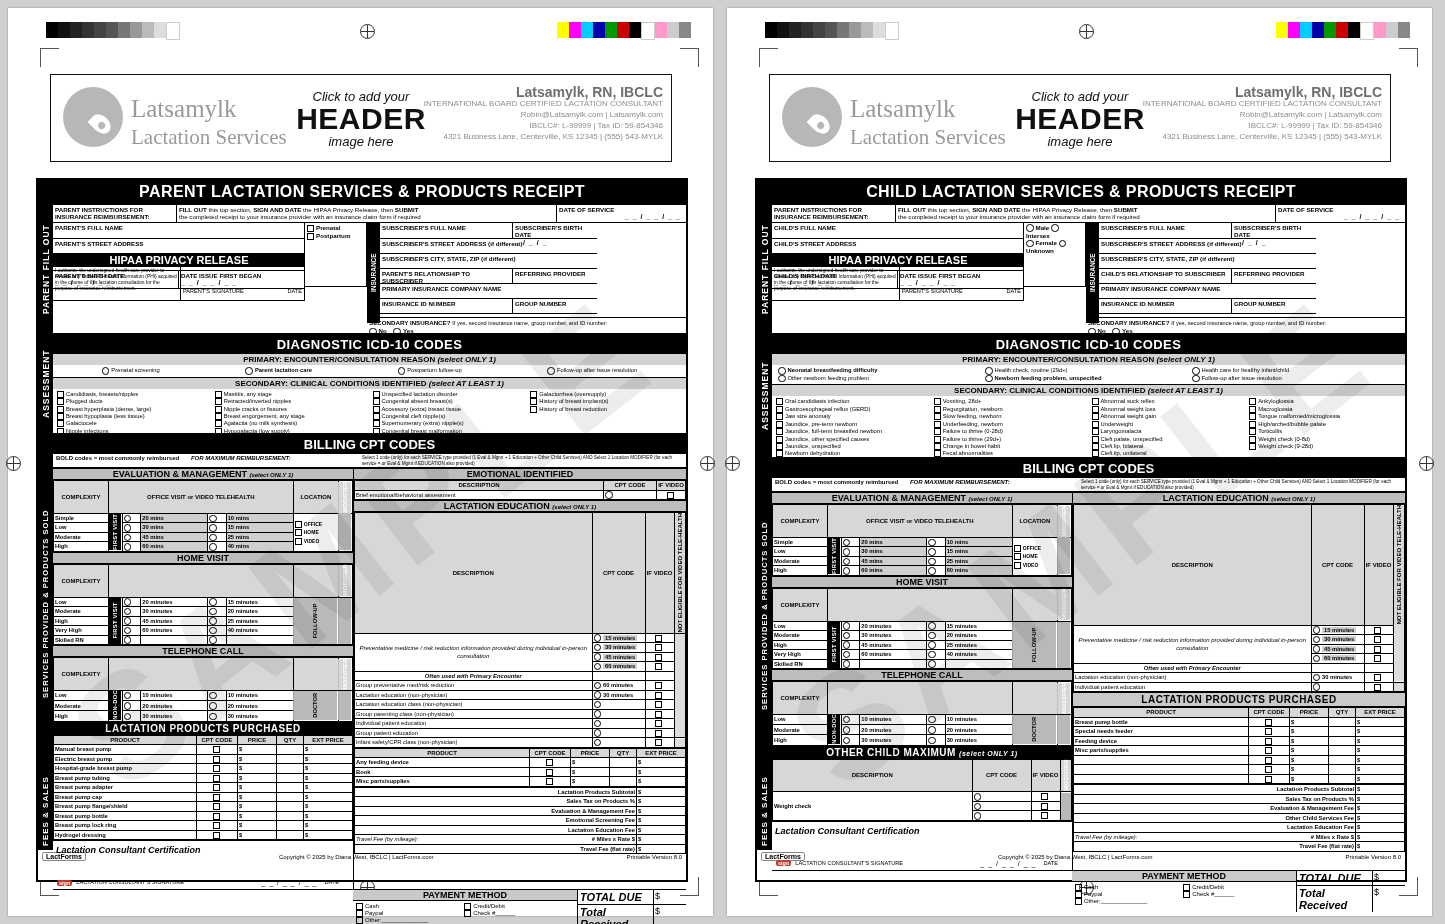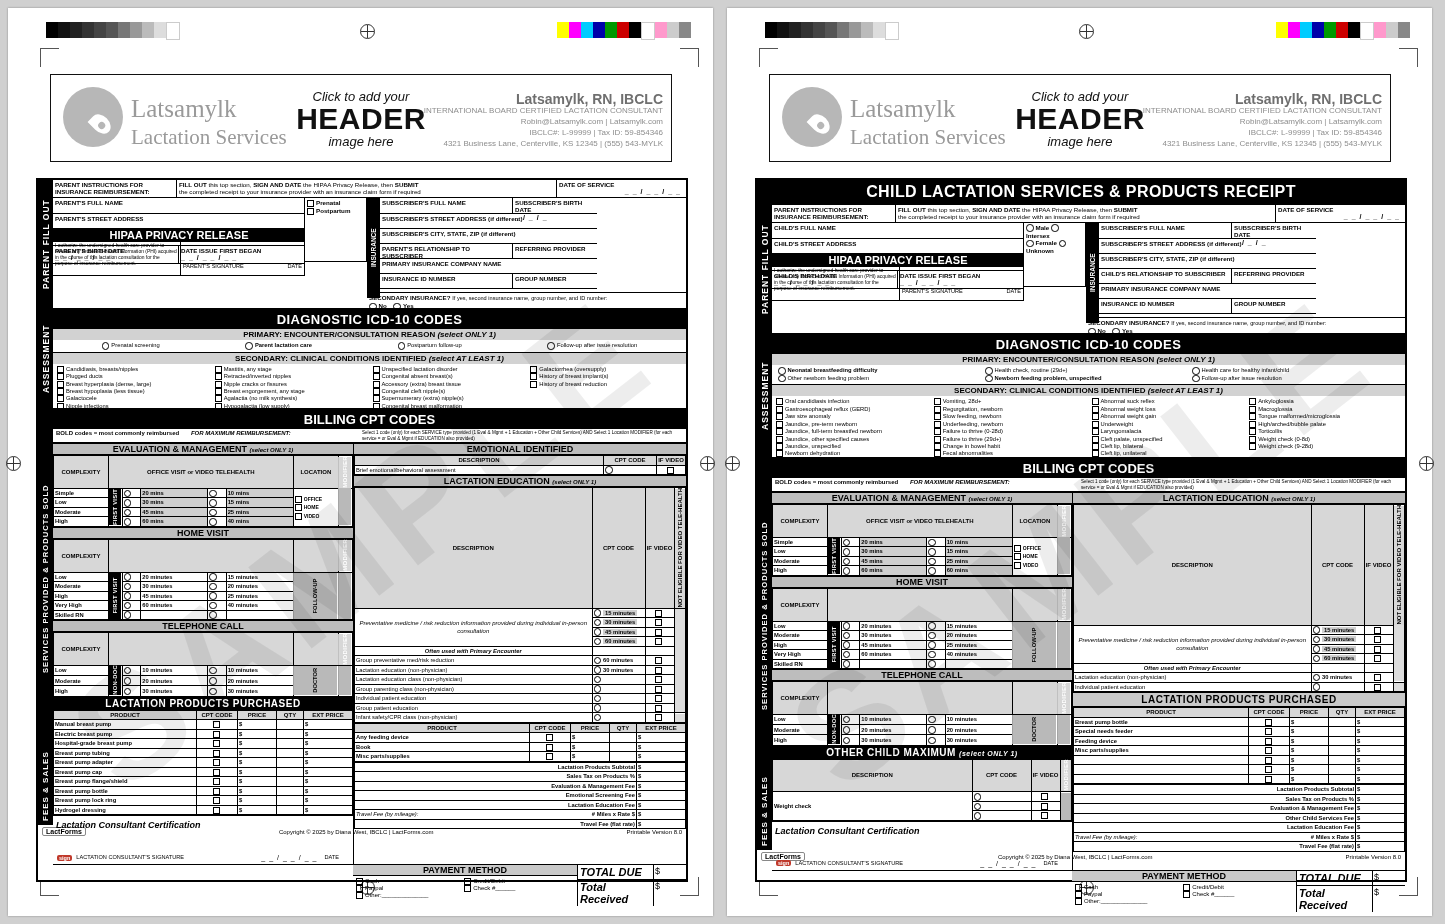--- a/index.html
+++ b/index.html
@@ -17,21 +17,21 @@
   .corner{position:absolute;width:18px;height:18px;border:1px solid #555;}
 
   
   .hdrbox{position:absolute;left:42px;top:66px;width:620px;height:86px;border:1px solid #111;background:#fff;overflow:hidden;}
   .logo-circle{position:absolute;left:12px;top:12px;width:60px;height:60px;border-radius:50%;background:#b7b7b7;}
   .logo-drop{position:absolute;left:30px;top:26px;width:16px;height:22px;background:#fff;border-radius:0 60% 60% 60%;transform:rotate(-45deg);}
   .logo-drop:after{content:"";position:absolute;left:4px;top:9px;width:7px;height:7px;border-radius:50%;background:#b7b7b7;}
   .brand1{position:absolute;left:80px;top:20px;font-size:25px;color:#9a9a9a;font-family:"Liberation Serif",serif;}
   .brand2{position:absolute;left:80px;top:50px;font-size:21px;color:#9a9a9a;font-family:"Liberation Serif",serif;}
   .hdr-right{position:absolute;right:8px;top:12px;text-align:right;color:#8d8d8d;font-size:8px;line-height:11px;}
-  .hdr-right .nm{font-size:14px;font-weight:bold;color:#6f6f6f;margin-top:7px;}
+  .hdr-right .nm{font-size:14px;font-weight:bold;color:#6f6f6f;}
   .click-add{position:absolute;left:175px;top:14px;text-align:center;width:270px;color:#111;}
   .click-add .l1{font-size:13px;font-style:italic;}
   .click-add .l2{font-size:30px;font-weight:bold;letter-spacing:.5px;line-height:30px;}
   .click-add .l3{font-size:13px;font-style:italic;}
 
   
   .form{position:absolute;left:28px;top:170px;width:648px;height:700px;border:2px solid #000;background:#fff;}
   .title{background:#000;color:#fff;text-align:center;font-weight:bold;font-size:16px;letter-spacing:.4px;padding:3px 0 4px;}
   .bar{background:#000;color:#fff;text-align:center;font-weight:bold;font-size:11.5px;padding:2px 0;letter-spacing:.5px;}
   .vside{position:absolute;left:0;width:15px;background:#000;color:#fff;font-weight:bold;font-size:8.5px;letter-spacing:1px;writing-mode:vertical-rl;transform:rotate(180deg);display:flex;align-items:center;justify-content:center;text-align:center;}
@@ -117,20 +117,21 @@
         <div>4321 Business Lane, Centerville, KS 12345 | (555) 543-MYLK</div>
       </div>
       <div class="click-add">
         <div class="l1">Click to add your</div>
         <div class="l2">HEADER</div>
         <div class="l3">image here</div>
       </div>
     </div>
 
     <div class="form">
+      <div class="title">PARENT LACTATION SERVICES &amp; PRODUCTS RECEIPT</div>
 
       <div style="position:relative;height:128px;border-bottom:2px solid #000;">
         <div class="vside" style="top:0;height:128px;">PARENT FILL OUT</div>
         <div style="margin-left:15px;height:128px;position:relative;">
 
           <div class="row" style="border-bottom:1px solid #000;">
             <div class="cell" style="width:124px;border-bottom:none;">
               <span>PARENT INSTRUCTIONS FOR</span><br>
               <span>INSURANCE REIMBURSEMENT:</span>
             </div>

